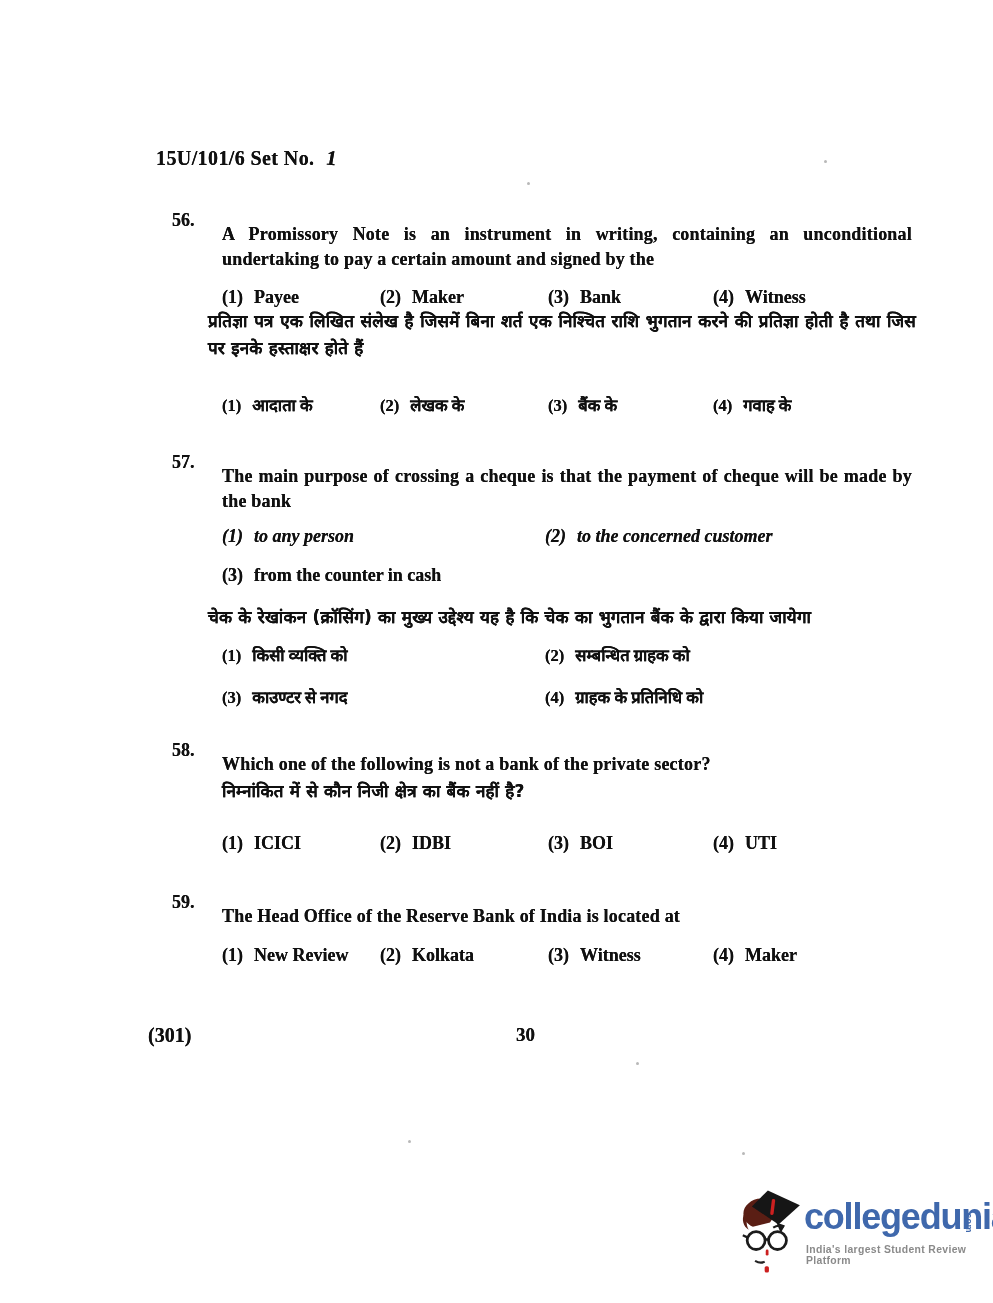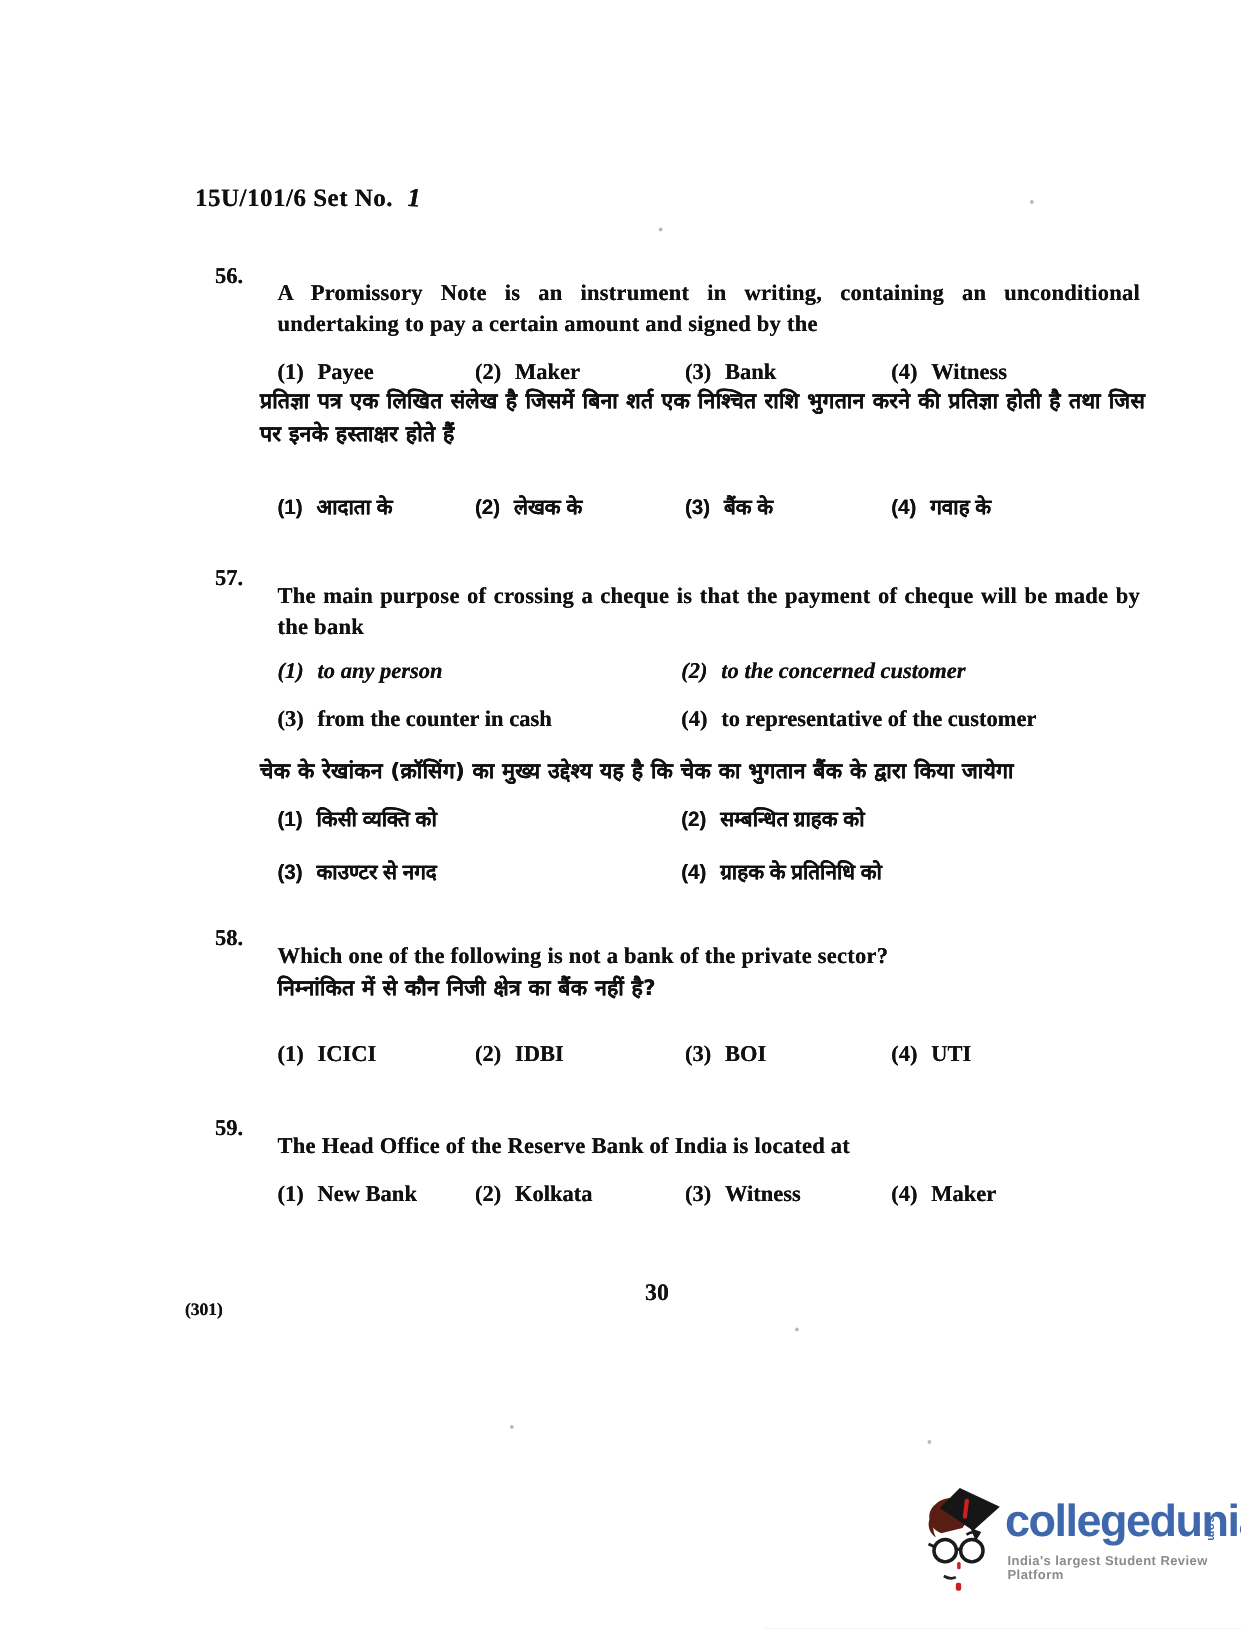--- a/index.html
+++ b/index.html
@@ -18,26 +18,26 @@
   .setnum{display:inline-block;transform:rotate(4deg) skewX(-6deg);margin-left:6px;font-size:21px;}
   .q{position:absolute;left:172px;width:748px;}
   .qnum{position:absolute;left:0;top:0;font-size:18px;}
   .qbody{position:relative;margin-left:50px;}
   .qtext{font-size:18px;line-height:25px;text-align:justify;letter-spacing:.2px;}
   .en{width:690px;margin-top:12px;}
   .hi{font-family:"DejaVu Sans", sans-serif;font-size:17px;line-height:27px;width:708px;margin-left:-14px;}
   .hi-one{white-space:nowrap;width:auto;}
   .optrow{position:relative;height:26px;margin-top:11px;}
   .opt{position:absolute;top:0;white-space:nowrap;font-size:18px;}
-  .opt.hiopt{font-family:Liberation Sans, sans-serif;font-size:16.5px;}
+  .opt.hiopt{font-family:Liberation Serif, serif;font-size:16.5px;}
   .opt .m{display:inline-block;margin-right:11px;}
   .c1{left:0}.c2{left:158px}.c3{left:326px}.c4{left:491px}
   .w1{left:0}.w2{left:323px}
   .abs{position:absolute;left:0;right:auto;}
-  .footer-left{position:absolute;left:148px;top:1024px;font-size:14px;margin-top:17px;}
+  .footer-left{position:absolute;left:148px;top:1024px;font-size:20px;}
   .pageno{position:absolute;left:516px;top:1024px;font-size:19px;}
   
   .logo{position:absolute;left:738px;top:1188px;width:250px;height:92px;font-family:"Liberation Sans", sans-serif;text-shadow:none;}
   .mascot{position:absolute;left:0;top:0;width:64px;height:88px;}
   .brand{position:absolute;left:66px;top:8px;font-size:36px;font-weight:700;letter-spacing:-1.2px;}
   .tld{position:absolute;left:226px;top:22px;font-size:9px;font-weight:700;writing-mode:vertical-rl;letter-spacing:.5px;}
   .tagline{position:absolute;left:68px;top:56px;font-size:10.4px;font-weight:700;letter-spacing:.35px;}
   .speck{position:absolute;width:3px;height:3px;border-radius:50%;background:#9a9a9a;opacity:.7;}
 </style>
 </head>
@@ -73,21 +73,20 @@
   <div class="q" style="top:452px;height:255px;">
     <div class="qnum">57.</div>
     <div class="qbody">
       <div class="qtext en abs" style="top:0;">The main purpose of crossing a cheque is that the payment of cheque will be made by the bank</div>
       <div class="optrow abs" style="top:63px;width:700px;font-style:italic;">
         <span class="opt w1"><span class="m">(1)</span><span>to any person</span></span>
         <span class="opt w2"><span class="m">(2)</span><span>to the concerned customer</span></span>
       </div>
       <div class="optrow abs" style="top:102px;width:700px;">
         <span class="opt w1"><span class="m">(3)</span><span>from the counter in cash</span></span>
-        <span class="opt w2"><span class="m">(4)</span><span>to representative of the customer</span></span>
       </div>
       <div class="qtext hi hi-one abs" style="top:152px;">चेक के रेखांकन (क्रॉसिंग) का मुख्य उद्देश्य यह है कि चेक का भुगतान बैंक के द्वारा किया जायेगा</div>
       <div class="optrow abs" style="top:180px;width:700px;">
         <span class="opt hiopt w1"><span class="m">(1)</span><span>किसी व्यक्ति को</span></span>
         <span class="opt hiopt w2"><span class="m">(2)</span><span>सम्बन्धित ग्राहक को</span></span>
       </div>
       <div class="optrow abs" style="top:222px;width:700px;">
         <span class="opt hiopt w1"><span class="m">(3)</span><span>काउण्टर से नगद</span></span>
         <span class="opt hiopt w2"><span class="m">(4)</span><span>ग्राहक के प्रतिनिधि को</span></span>
       </div>
@@ -106,21 +105,21 @@
         <span class="opt c4"><span class="m">(4)</span><span>UTI</span></span>
       </div>
     </div>
   </div>
 
   <div class="q" style="top:892px;height:70px;">
     <div class="qnum">59.</div>
     <div class="qbody">
       <div class="qtext en abs" style="top:0;">The Head Office of the Reserve Bank of India is located at</div>
       <div class="optrow abs" style="top:42px;width:700px;">
-        <span class="opt c1"><span class="m">(1)</span><span>New Bank</span></span>
+        <span class="opt c1"><span class="m">(1)</span><span>New Review</span></span>
         <span class="opt c2"><span class="m">(2)</span><span>Kolkata</span></span>
         <span class="opt c3"><span class="m">(3)</span><span>Witness</span></span>
         <span class="opt c4"><span class="m">(4)</span><span>Maker</span></span>
       </div>
     </div>
   </div>
 
   <div class="footer-left">(301)</div>
   <div class="pageno">30</div>
 

